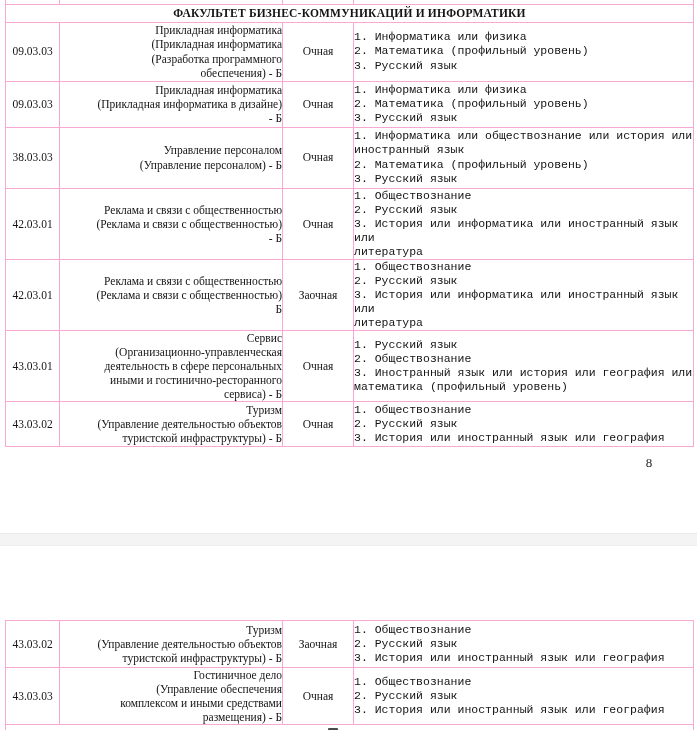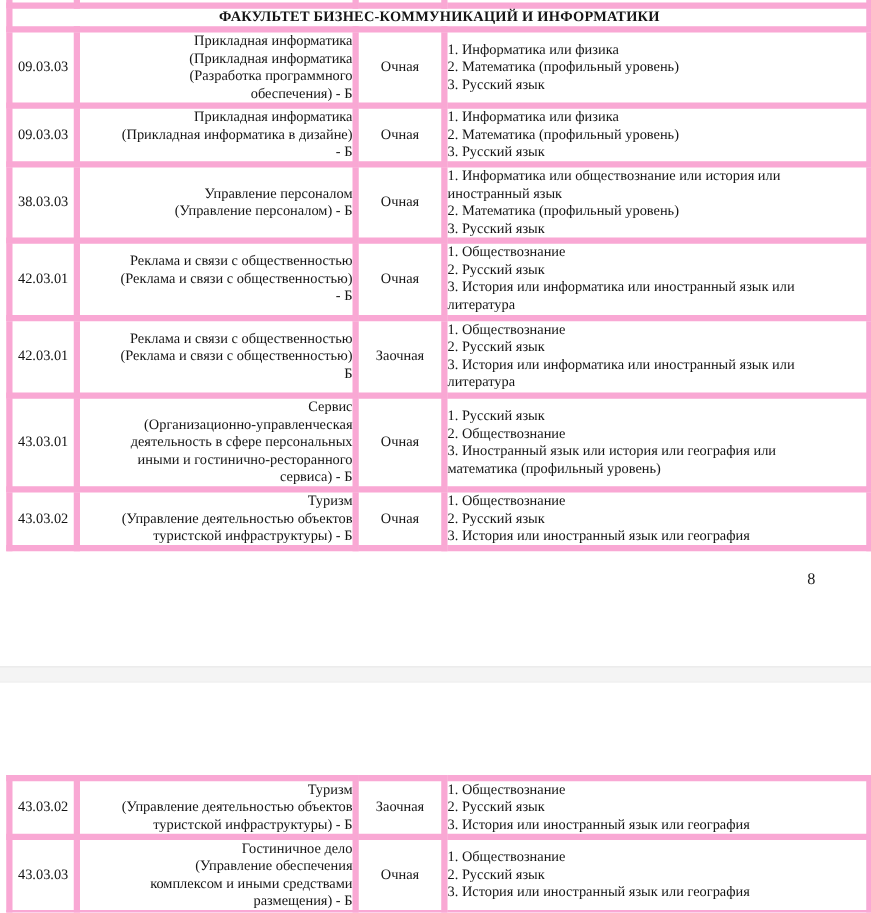--- a/index.html
+++ b/index.html
@@ -21,34 +21,34 @@
     background: #ffffff;
     overflow: hidden;
   }
   table.doc {
     position: absolute;
     border-collapse: collapse;
     table-layout: fixed;
     background: #ffffff;
   }
   table.doc td {
-    border: 5px solid #f9a8d4;
+    border: 1px solid #f9a8d4;
     padding: 0;
     box-sizing: border-box;
     vertical-align: middle;
     font-size: 11.5px;
     line-height: 1.22;
   }
   .t-top  { left: 5px; top: 0; width: 689px; }
   .t-bot  { left: 5px; top: 620px; width: 689px; }
 
   td.col-code  { width: 54px;  text-align: center; margin-top: 28px; }
   td.col-prog  { width: 223px; text-align: right; white-space: pre-line; padding: 1px 4px; }
   td.col-form  { width: 71px;  text-align: center; }
-  td.col-exams { width: 340px; text-align: left; white-space: pre-line; padding: 2px 6px 2px 8px; }
+  td.col-exams { width: 340px; text-align: left; white-space: pre-line; padding: 2px 6px 2px 8px; font-family: Liberation Mono, monospace; }
 
   tr.sliver td {
     border-top: none;
     height: 4px;
     padding: 0;
   }
   td.faculty {
     height: 18px;
     text-align: center;
     font-weight: bold;

